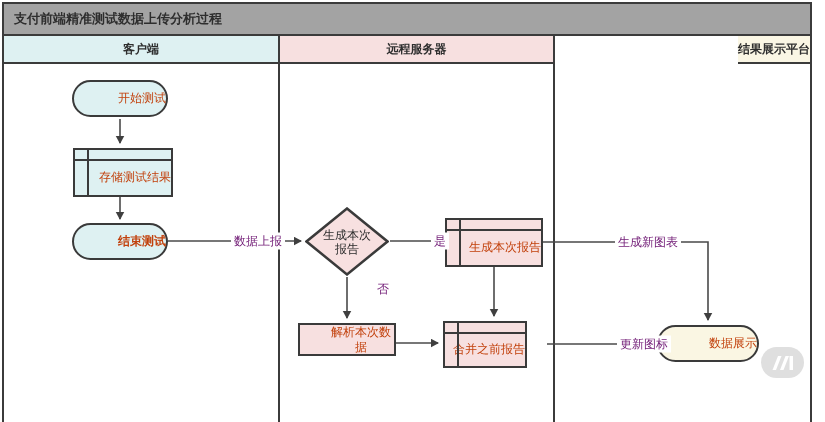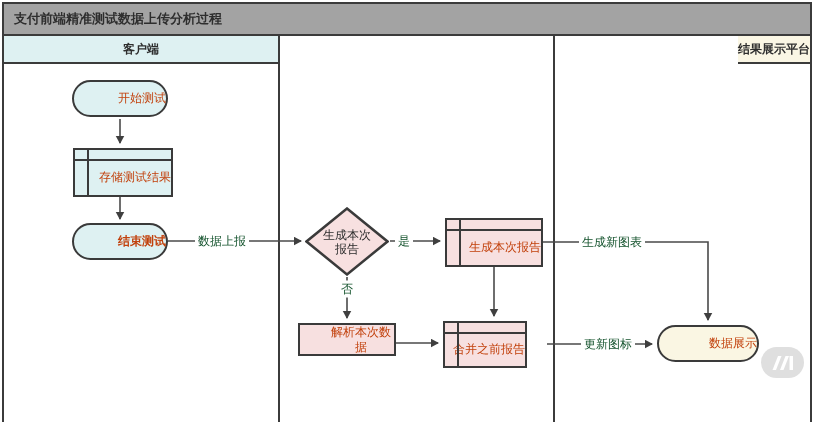--- a/index.html
+++ b/index.html
@@ -56,21 +56,21 @@
   }
   .n-decision .diamond-svg{position:absolute;left:0;top:0;}
   .n-decision .node-label{
     position:absolute;left:50%;top:50%;transform:translate(-50%,-50%);
     width:52px;font-size:12px;color:#2C2C2C;text-align:center;line-height:1.2;
   }
   .n-parse .node-label{display:inline-block;width:66px;}
   
   .edge-label{
     position:absolute;z-index:4;transform:translate(-50%,-50%);
-    background:#ffffff;padding:0 3px;font-size:12px;color:#14532d;white-space:nowrap;
+    background:#ffffff;padding:0 3px;font-size:12px;color:#701a75;white-space:nowrap;margin-left:36px;
   }
   .el-report{left:222px;top:241px;}
   .el-yes{left:404px;top:241px;}
   .el-no{left:347px;top:289px;}
   .el-newchart{left:612px;top:242px;}
   .el-update{left:608px;top:344px;}
   
   .watermark{
     position:absolute;left:761px;top:347px;width:43px;height:31px;z-index:5;
     border-radius:16px;background:#DFDFDF;display:flex;align-items:center;justify-content:center;
@@ -84,20 +84,23 @@
     <span>支付前端精准测试数据上传分析过程</span>
   </div>
   <div class="lanes">
     <div class="lane lane-client">
       <div class="lane-header">
         <span>客户端</span>
       </div>
       <div class="lane-body"></div>
     </div>
     <div class="lane lane-server">
+      <div class="lane-header">
+        <span>远程服务器</span>
+      </div>
       <div class="lane-body"></div>
     </div>
     <div class="lane lane-display">
       <div class="lane-header">
         <span>结果展示平台</span>
       </div>
       <div class="lane-body"></div>
     </div>
   </div>
 </div>

